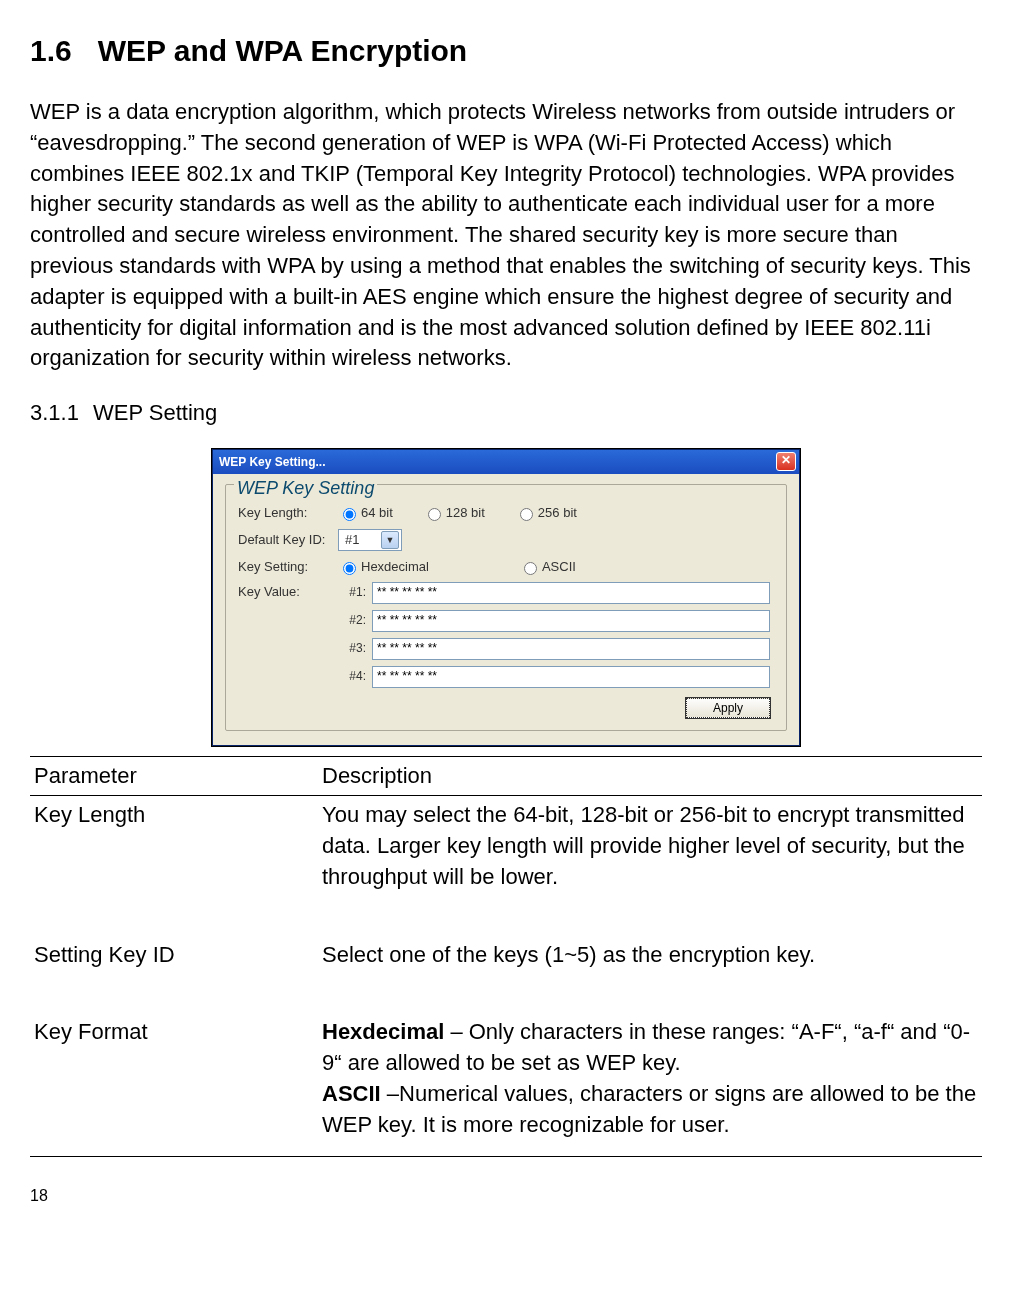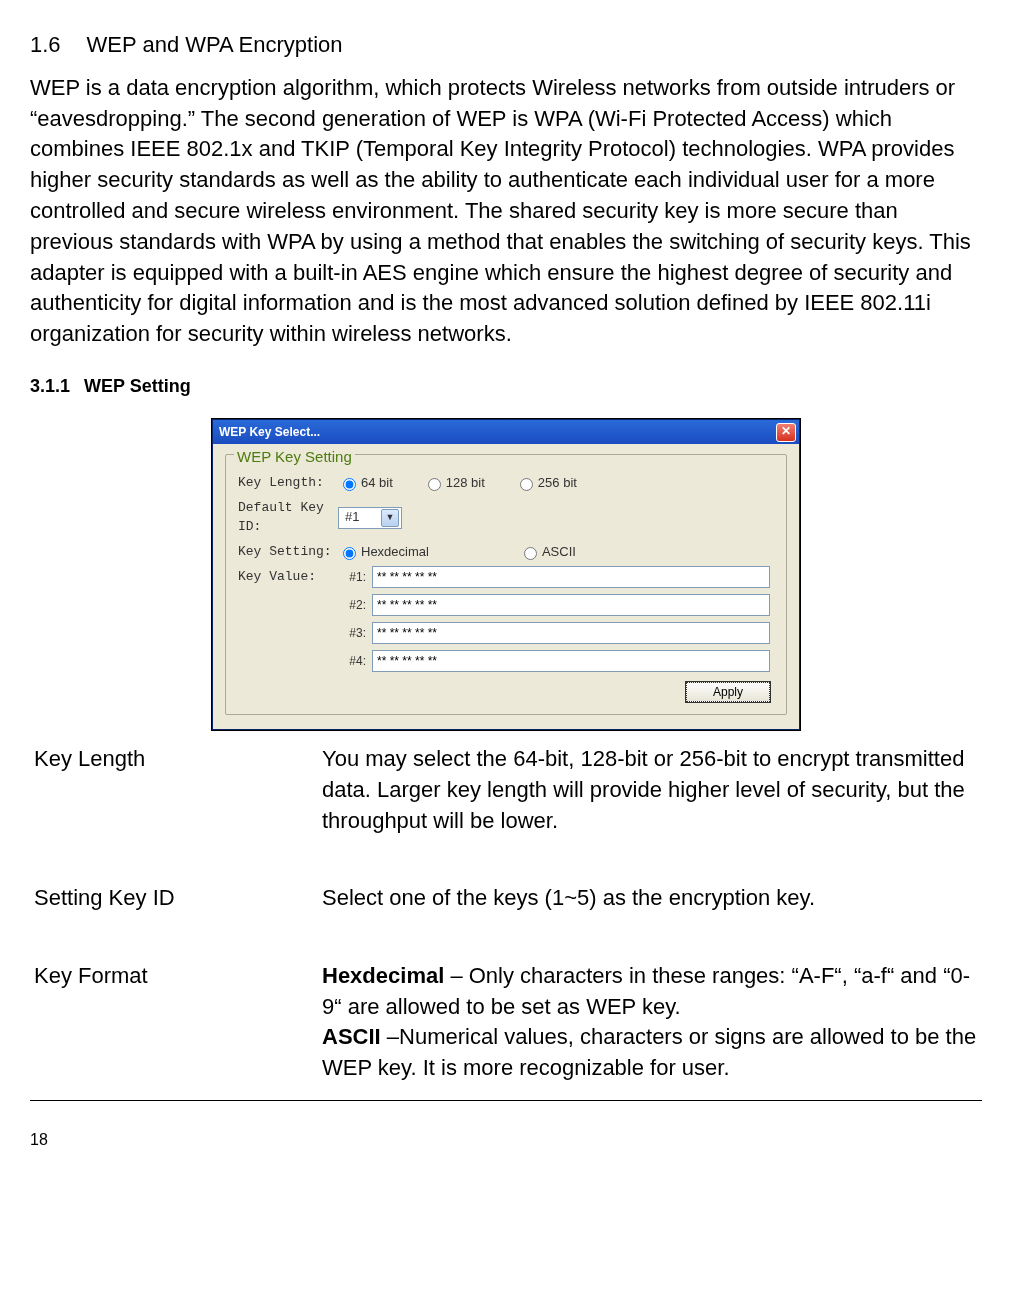--- a/index.html
+++ b/index.html
@@ -5,32 +5,32 @@
     body {
       font-family: Arial, Helvetica, sans-serif;
       margin: 0;
       padding: 30px 30px;
       width: 1012px;
       box-sizing: border-box;
       font-size: 22px;
       line-height: 1.4;
     }
     .heading1 {
-      font-weight: normal;
-      font-size: 22px;
-      margin-bottom: 12px;
+      font-weight: bold;
+      font-size: 30px;
+      margin-bottom: 25px;
     }
     .heading1 .num { margin-right: 26px; }
     .body-p {
       margin: 0 0 24px 0;
       font-size: 22px;
     }
     .heading2 {
-      font-weight: bold;
-      font-size: 18px;
+      font-weight: normal;
+      font-size: 22px;
       margin-top: 20px;
       margin-bottom: 20px;
     }
     .heading2 .num { margin-right: 14px; }
 
     
     .dialog-wrap { display: flex; justify-content: center; margin: 10px 0 10px 0; }
     .dialog {
       width: 586px;
       border: 1px solid #0a246a;
@@ -65,24 +65,24 @@
     .dialog-body { padding: 10px 12px 14px 12px; color:#000; }
     .groupbox {
       border: 1px solid #aca899;
       border-radius: 2px;
       padding: 12px 16px 12px 12px;
       position: relative;
     }
     .groupbox-legend {
       position: absolute; top: -9px; left: 8px;
       background: #ece9d8; padding: 0 3px;
-      font-size: 15px; color:#4d7c0f;
+      font-size: 18px; color:#0c4a6e;font-style:italic;
     }
     .row { display:flex; align-items:center; margin: 7px 0; font-size:13px; color:#333;}
-    .lbl { width: 100px; font-family: Liberation Mono, monospace; }
+    .lbl { width: 100px; }
     .radio { display:inline-flex; align-items:center; margin-right: 30px; }
     .radio input { margin-right: 5px; }
     .select {
       display:inline-flex; align-items:center;
       border: 1px solid #7f9db9; background:#fff;
       height: 20px; padding: 0 2px 0 6px; width: 54px;
       justify-content: space-between;
     }
     .select .arrow {
       width: 16px; height: 16px;
@@ -128,21 +128,21 @@
 
 <p class="body-p">WEP is a data encryption algorithm, which protects Wireless networks from outside intruders or “eavesdropping.”    The second generation of WEP is WPA (Wi-Fi Protected Access) which combines IEEE 802.1x and TKIP (Temporal Key Integrity Protocol) technologies. WPA provides higher security standards as well as the ability to authenticate each individual user for a more controlled and secure wireless environment.    The shared security key is more secure than previous standards with WPA by using a method that enables the switching of security keys.    This adapter is equipped with a built-in AES engine which ensure the highest degree of security and authenticity for digital information and is the most advanced solution defined by IEEE 802.11i organization for security within wireless networks.</p>
 
 <div class="heading2">
   <span class="num">3.1.1</span><span>WEP Setting</span>
 </div>
 
 <div class="dialog-wrap">
   <div class="dialog">
     <div class="titlebar">
-      <span>WEP Key Select...</span>
+      <span>WEP Key Setting...</span>
       <span class="close">✕</span>
     </div>
     <div class="dialog-body">
       <div class="groupbox">
         <div class="groupbox-legend">WEP Key Setting</div>
 
         <div class="row">
           <span class="lbl">Key Length:</span>
           <label class="radio">
               <input type="radio" checked="" style="">
@@ -211,20 +211,24 @@
         <div class="apply-row">
           <button class="btn">Apply</button>
         </div>
       </div>
     </div>
   </div>
 </div>
 
 <table class="param-table">
   <tbody>
+      <tr class="hdr">
+    <td class="c1">Parameter</td>
+    <td>Description</td>
+  </tr>
   <tr>
     <td class="c1">Key Length</td>
     <td>You may select the 64-bit, 128-bit or 256-bit to encrypt transmitted data. Larger key length will provide higher level of security, but the throughput will be lower.</td>
   </tr>
   <tr>
         <td class="c1">&nbsp;</td>
         <td></td>
       </tr>
   <tr>
     <td class="c1">Setting Key ID</td>

